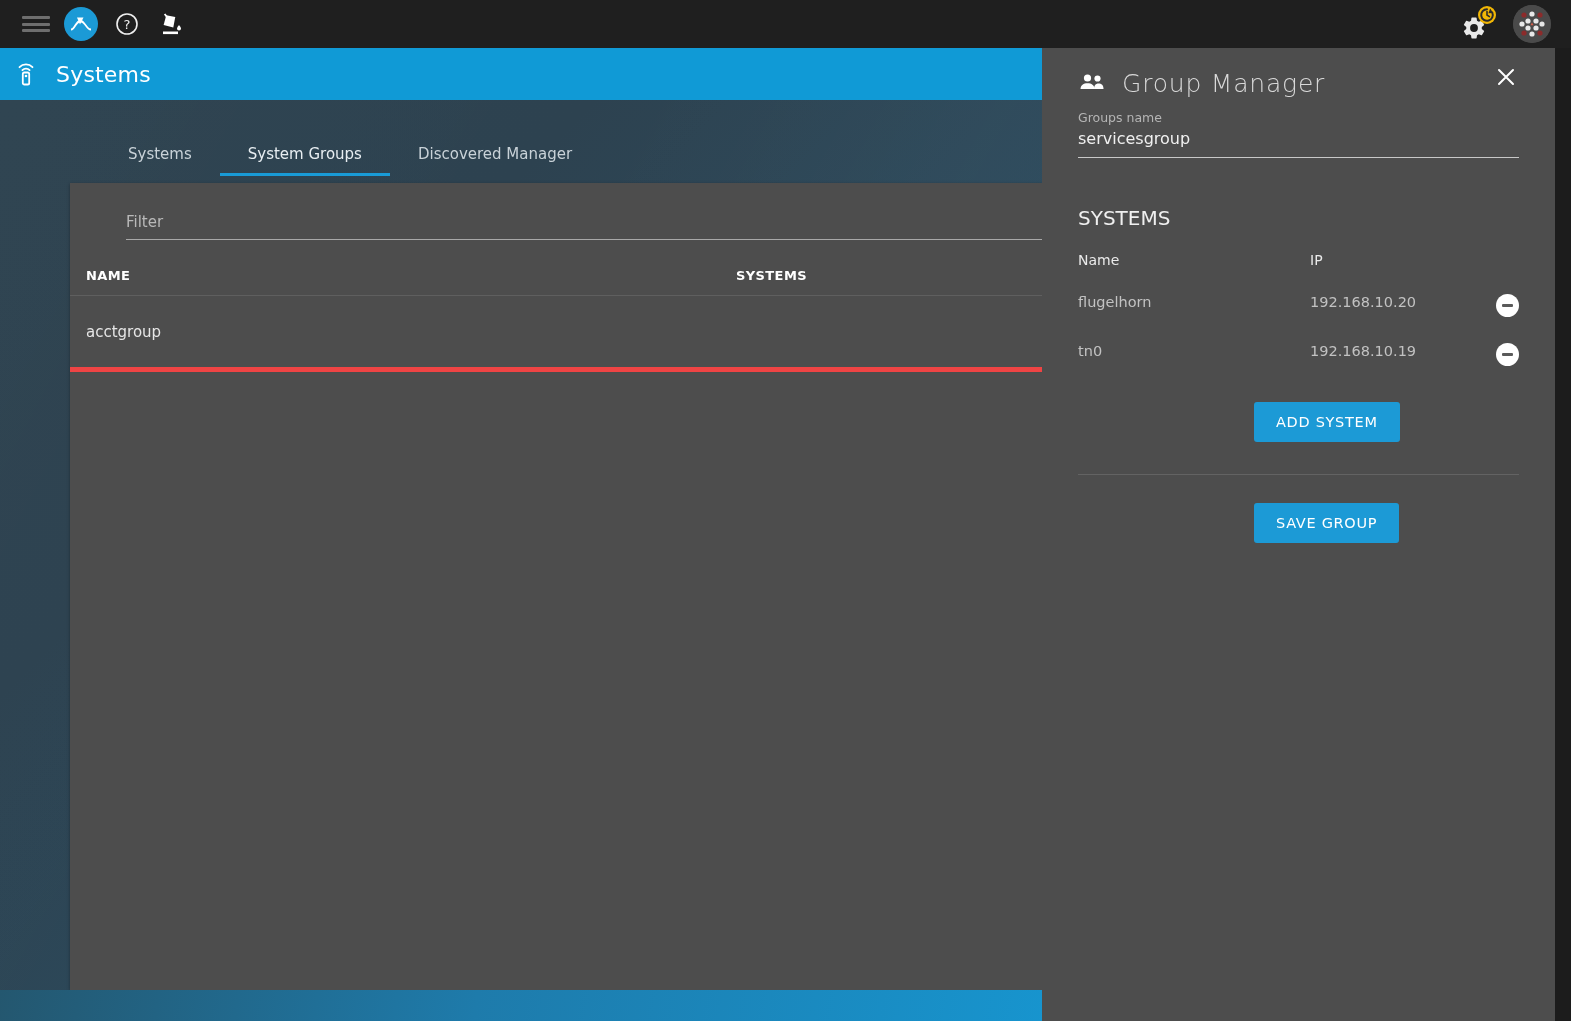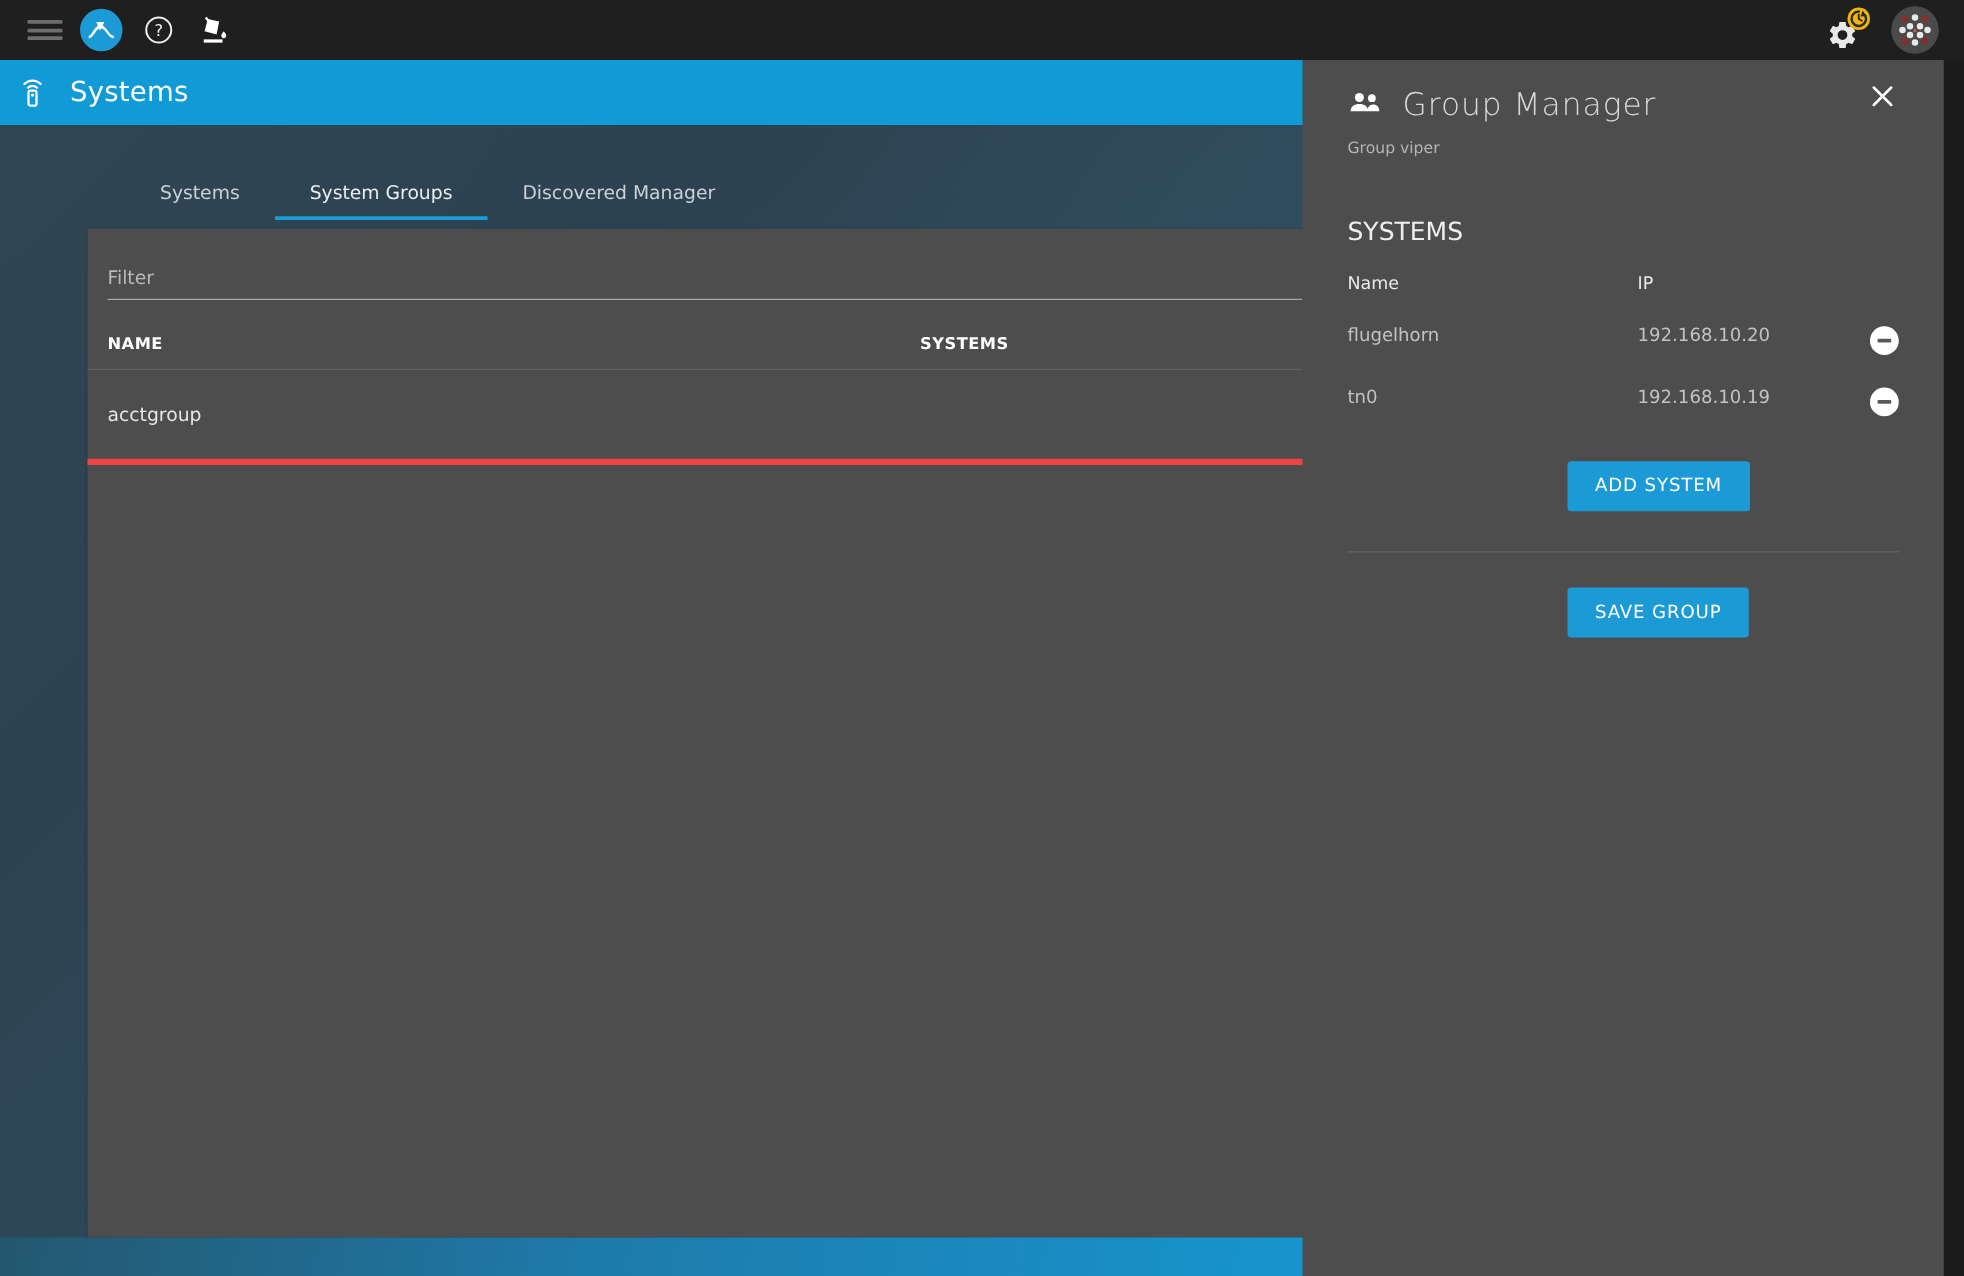--- a/index.html
+++ b/index.html
@@ -138,21 +138,21 @@
     position: absolute;
     top: 183px;
     left: 70px;
     width: 988px;
     height: 807px;
     background: #4d4d4d;
     z-index: 25;
     box-shadow: 0 1px 3px rgba(0,0,0,0.35);
   }
 
-  .filter-row { padding: 26px 16px 0 16px; }
+  .filter-row { padding: 26px 16px 0 16px; margin-left: 40px; }
   .filter-input {
     width: 100%;
     background: transparent;
     border: none;
     border-bottom: 1px solid #a8a8a8;
     outline: none;
     color: #e2e2e2;
     font-size: 15px;
     font-family: inherit;
     padding: 4px 0 8px 0;
@@ -454,21 +454,22 @@
     </span>
     <span class="panel-title">Group Manager</span>
     <span class="panel-close">
       <svg width="22" height="22" viewBox="0 0 22 22">
         <path d="M4 4 L18 18 M18 4 L4 18" stroke="#ffffff" stroke-width="2" stroke-linecap="round"></path>
       </svg>
     </span>
   </div>
 
   <div class="field-block">
-    <div class="field-label">Group viper</div>
+    <div class="field-label">Groups name</div>
+    <input class="field-value" type="text" value="servicesgroup" style="">
   </div>
 
   <div class="section-title">SYSTEMS</div>
 
   <div class="sys-table">
     <div class="sys-head">
       <div class="c1">Name</div>
       <div class="c2">IP</div>
       <div class="c3"></div>
     </div>

